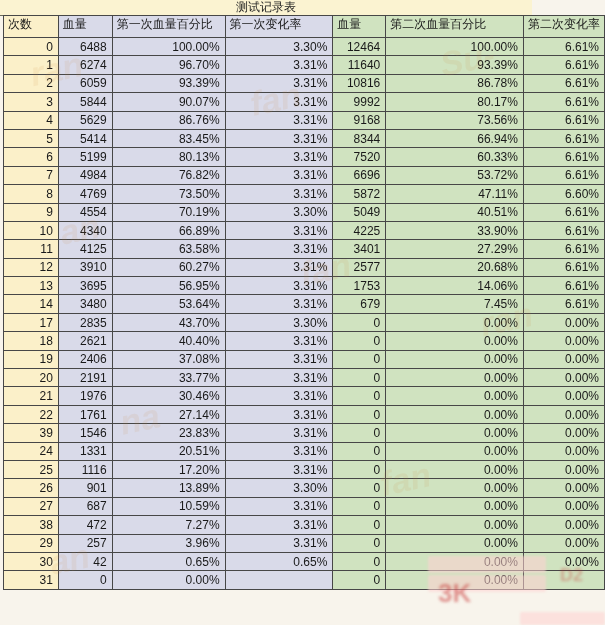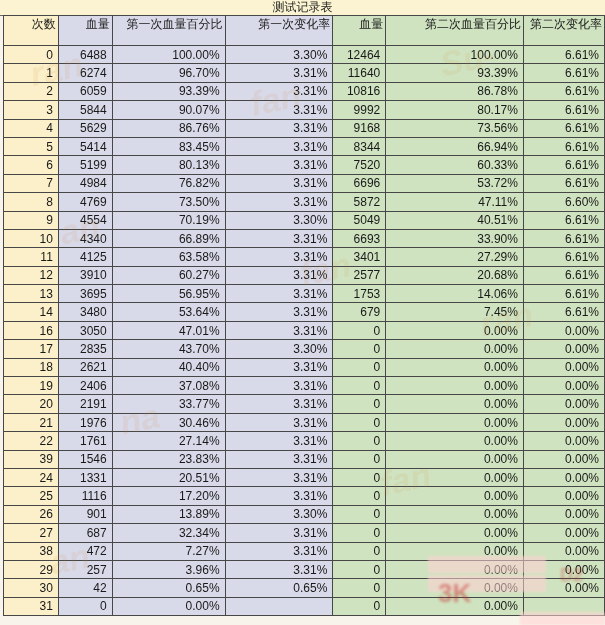--- a/index.html
+++ b/index.html
@@ -2,36 +2,36 @@
 <html><head>
 <meta charset="utf-8">
 <style>
   html,body { margin:0; padding:0; }
   body {
     width:605px; height:625px; position:relative; overflow:hidden;
     background:#f8f4ec;
     font-family:"Liberation Sans","DejaVu Sans",sans-serif;
   }
   .title-bar {
-    position:absolute; top:0; left:0; width:605px; height:15px;
+    position:absolute; top:0; left:0; width:532px; height:15px;
     background:#fbf3d1; border-bottom:1px solid #6b6b5a;
     font-size:12px; line-height:15px; text-align:center; color:#1e1e1e;
     z-index:2;
   }
   table.record-table {
     position:absolute; top:15px; left:3px; z-index:2;
     border-collapse:collapse; table-layout:fixed;
   }
   .record-table th, .record-table td {
     border:1px solid #474747;
     font-size:12px; color:#191919;
     overflow:hidden; white-space:nowrap;
   }
   .record-table th {
-    height:16px; font-weight:normal; text-align:right; padding:0 2px 12px 4px;
+    height:16px; font-weight:normal; text-align:left; padding:0 2px 4px 4px;
   }
   .record-table td {
     height:17.4px; text-align:right; padding:0 5px 0 2px;
   }
   
   .w0{width:55px}.w1{width:54px}.w2{width:113px}.w3{width:108px}.w4{width:53px}.w5{width:138px}.w6{width:81px}
   
   .c0 { background:#fbf0c9; }
   .c1,.c2,.c3 { background:#d9daе9; }
   .c1,.c2,.c3 { background:#d9dae9; }
@@ -169,21 +169,21 @@
         <td class="c3">3.30%</td>
         <td class="c4">5049</td>
         <td class="c5">40.51%</td>
         <td class="c6">6.61%</td>
       </tr>
       <tr>
         <td class="c0">10</td>
         <td class="c1">4340</td>
         <td class="c2">66.89%</td>
         <td class="c3">3.31%</td>
-        <td class="c4">6693</td>
+        <td class="c4">4225</td>
         <td class="c5">33.90%</td>
         <td class="c6">6.61%</td>
       </tr>
       <tr>
         <td class="c0">11</td>
         <td class="c1">4125</td>
         <td class="c2">63.58%</td>
         <td class="c3">3.31%</td>
         <td class="c4">3401</td>
         <td class="c5">27.29%</td>
@@ -208,29 +208,20 @@
         <td class="c6">6.61%</td>
       </tr>
       <tr>
         <td class="c0">14</td>
         <td class="c1">3480</td>
         <td class="c2">53.64%</td>
         <td class="c3">3.31%</td>
         <td class="c4">679</td>
         <td class="c5">7.45%</td>
         <td class="c6">6.61%</td>
-      </tr>
-      <tr>
-        <td class="c0">16</td>
-        <td class="c1">3050</td>
-        <td class="c2">47.01%</td>
-        <td class="c3">3.31%</td>
-        <td class="c4">0</td>
-        <td class="c5">0.00%</td>
-        <td class="c6">0.00%</td>
       </tr>
       <tr>
         <td class="c0">17</td>
         <td class="c1">2835</td>
         <td class="c2">43.70%</td>
         <td class="c3">3.30%</td>
         <td class="c4">0</td>
         <td class="c5">0.00%</td>
         <td class="c6">0.00%</td>
       </tr>
@@ -311,21 +302,21 @@
         <td class="c1">901</td>
         <td class="c2">13.89%</td>
         <td class="c3">3.30%</td>
         <td class="c4">0</td>
         <td class="c5">0.00%</td>
         <td class="c6">0.00%</td>
       </tr>
       <tr>
         <td class="c0">27</td>
         <td class="c1">687</td>
-        <td class="c2">32.34%</td>
+        <td class="c2">10.59%</td>
         <td class="c3">3.31%</td>
         <td class="c4">0</td>
         <td class="c5">0.00%</td>
         <td class="c6">0.00%</td>
       </tr>
       <tr>
         <td class="c0">38</td>
         <td class="c1">472</td>
         <td class="c2">7.27%</td>
         <td class="c3">3.31%</td>

